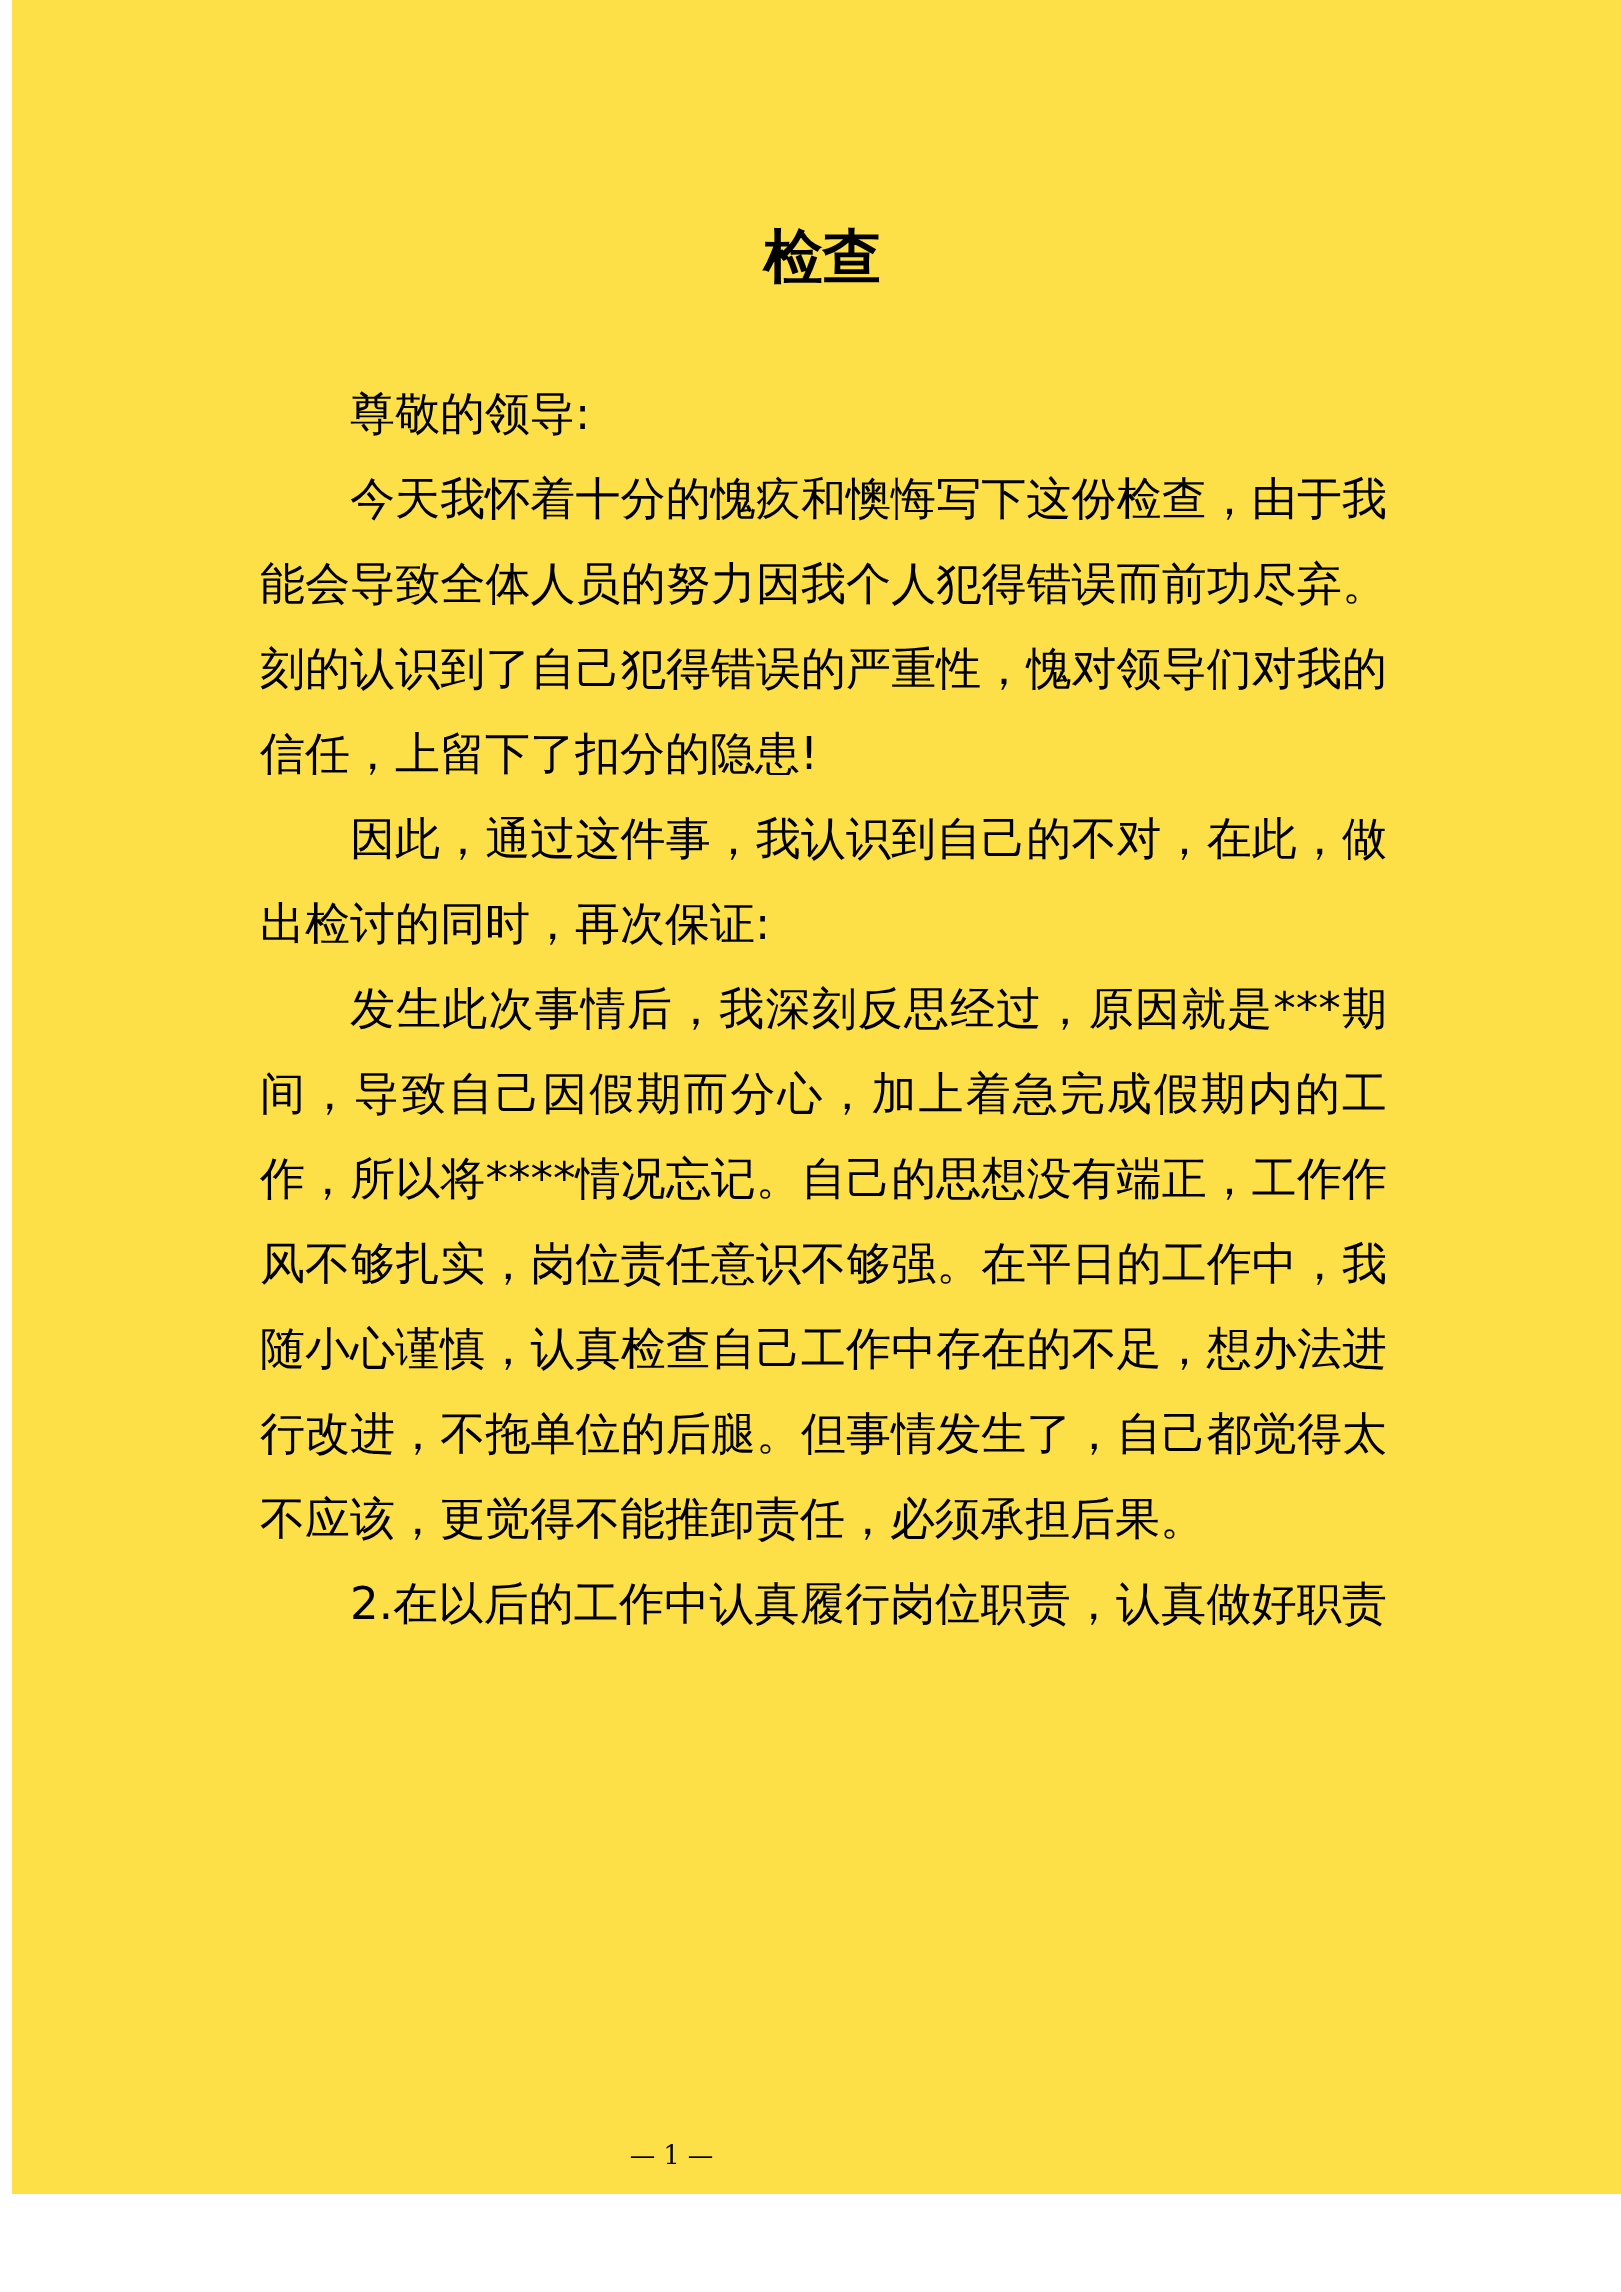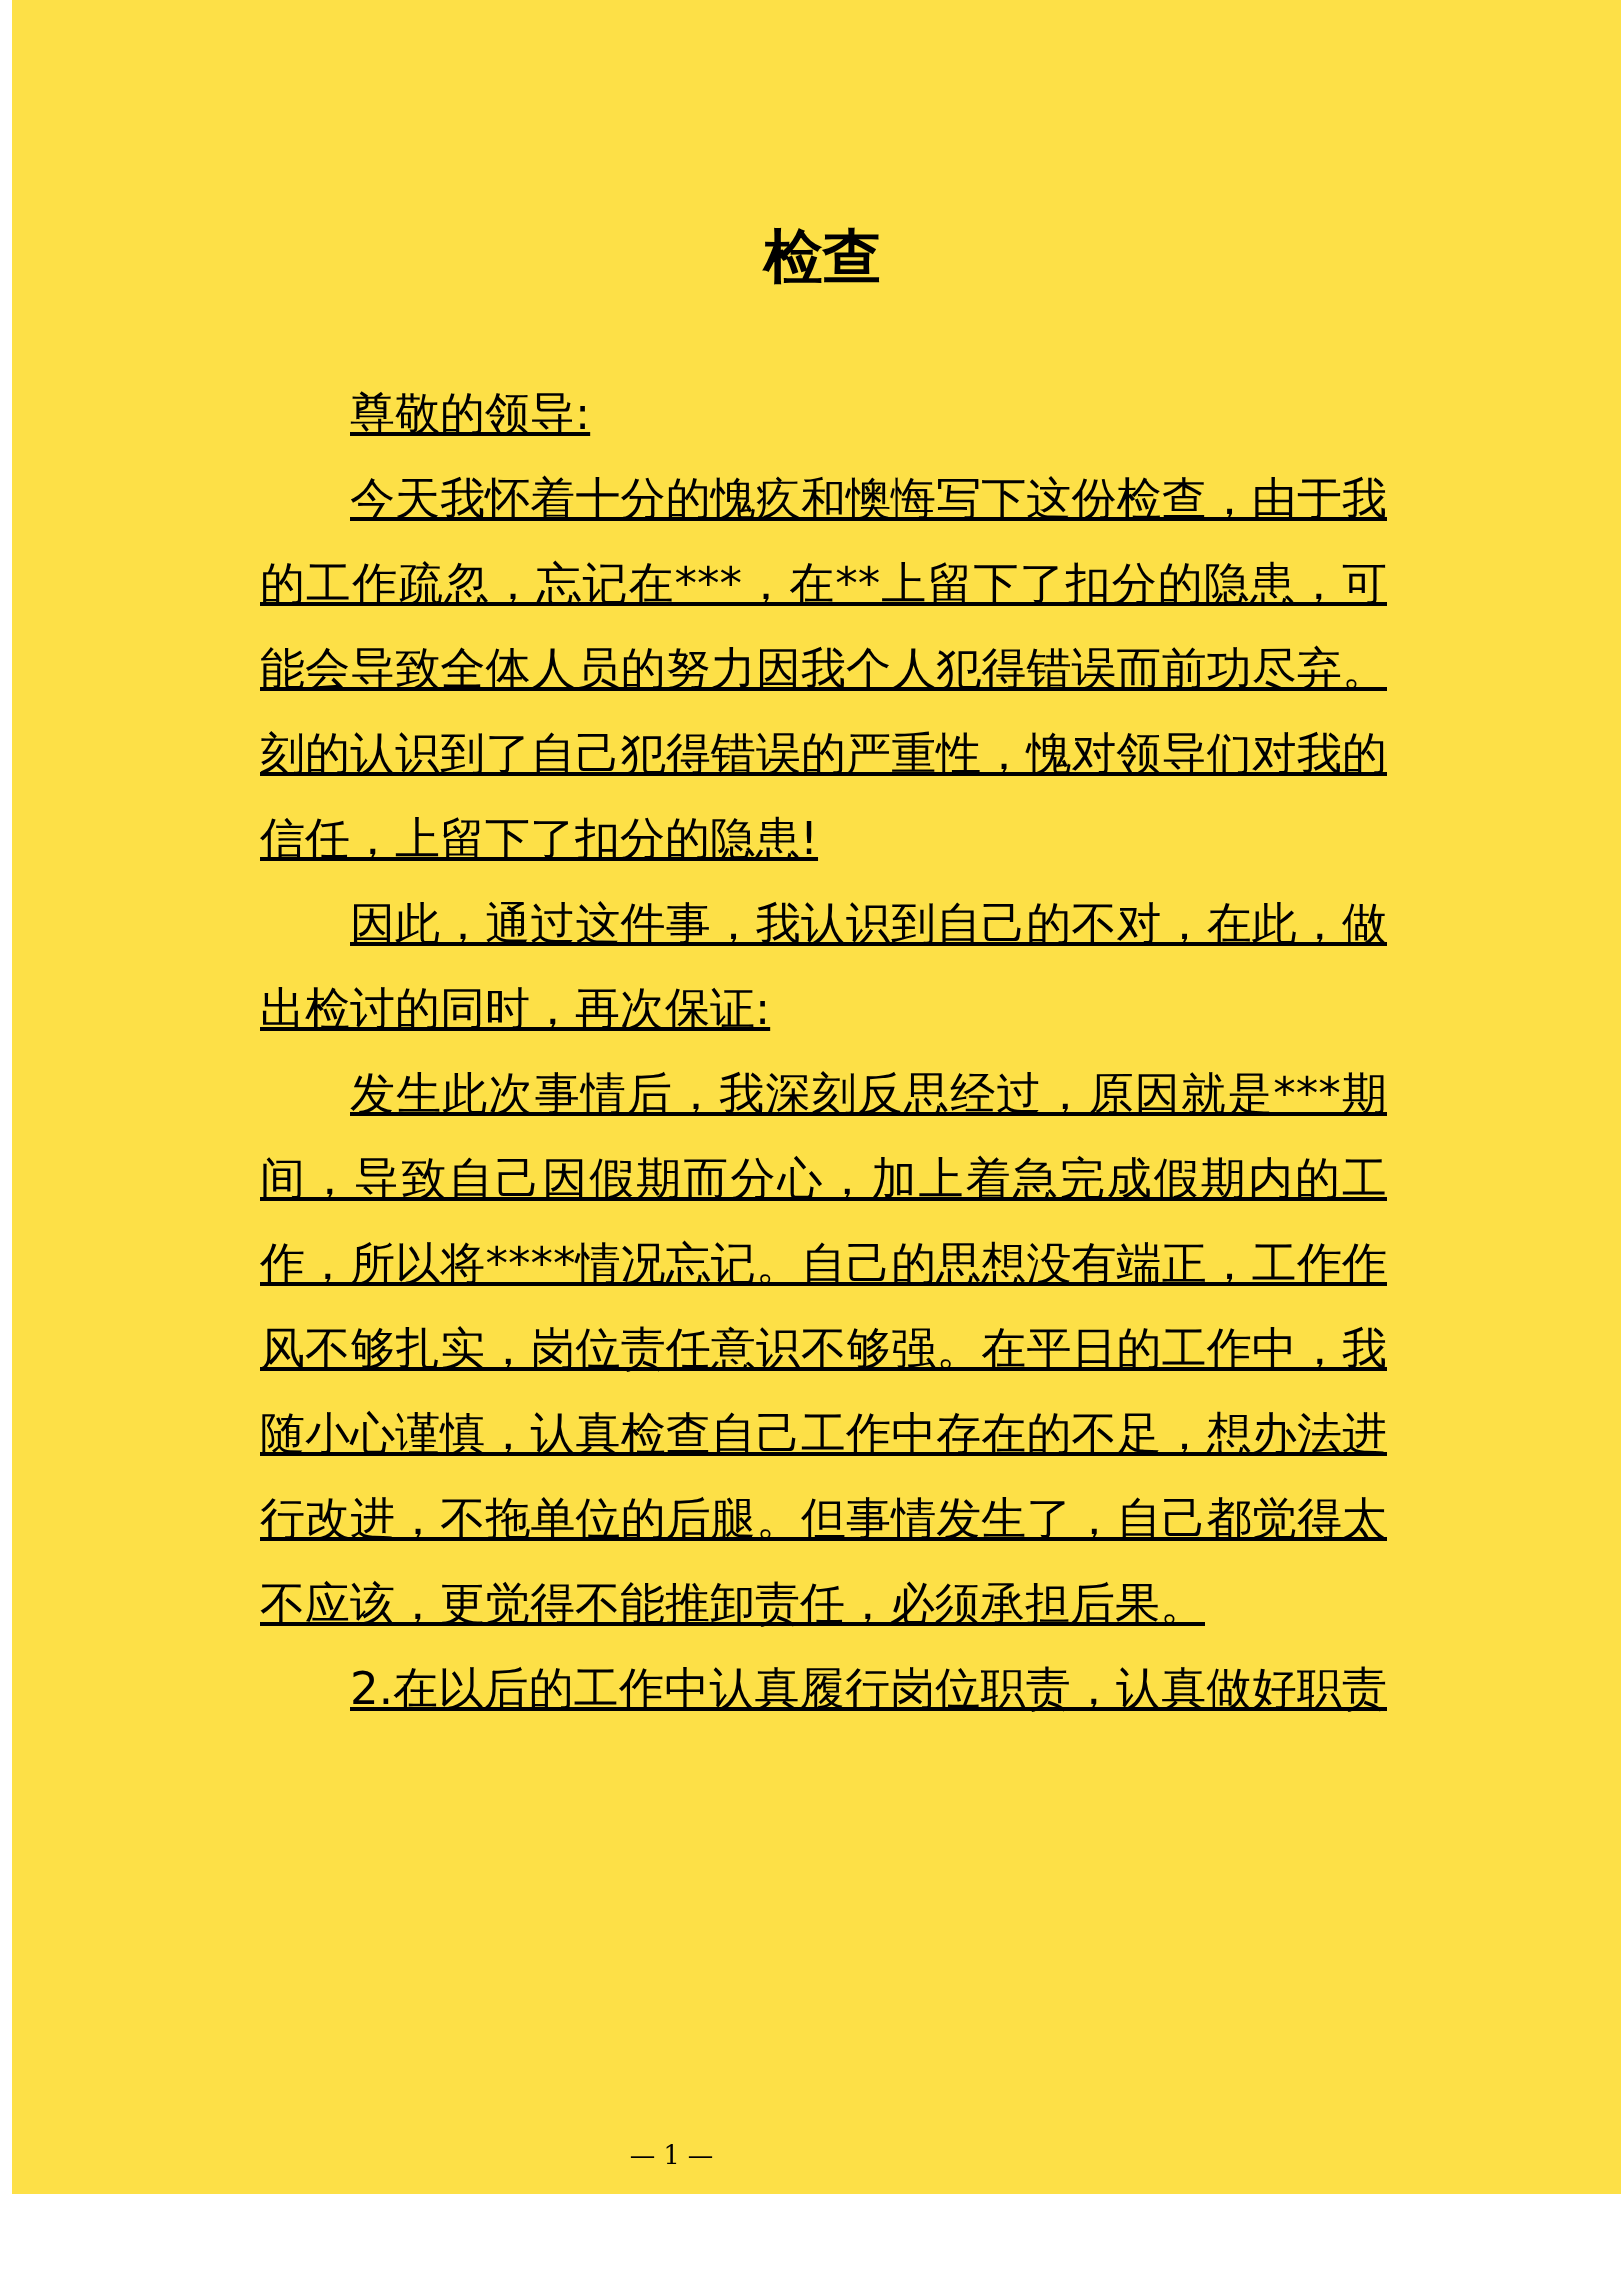--- a/index.html
+++ b/index.html
@@ -32,21 +32,20 @@
     font-weight: bold;
     font-size: 59px;
     line-height: 78px;
     letter-spacing: 0px;
   }
   .body {
     position: absolute;
     left: 248px;
     top: 371px;
     width: 1127px;
-    text-decoration: underline;
   }
   .line {
     display: block;
     height: 85px;
     line-height: 85px;
     font-size: 45px;
     white-space: nowrap;
     text-align: justify;
     text-align-last: justify;
     overflow: visible;
@@ -74,21 +73,20 @@
 <div class="page">
 
   <div class="title">检查</div>
 
   <div class="body">
 
     <span class="line indent last">尊敬的领导:</span>
 
     <div>
       <span class="line indent">今天我怀着十分的愧疚和懊悔写下这份检查，由于我</span>
-      <span class="line">的工作疏忽，忘记在***，在**上留下了扣分的隐患，可</span>
       <span class="line">能会导致全体人员的努力因我个人犯得错误而前功尽弃。</span>
       <span class="line">刻的认识到了自己犯得错误的严重性，愧对领导们对我的</span>
       <span class="line last">信任，上留下了扣分的隐患!</span>
     </div>
 
     <div>
       <span class="line indent">因此，通过这件事，我认识到自己的不对，在此，做</span>
       <span class="line last">出检讨的同时，再次保证:</span>
     </div>
 

